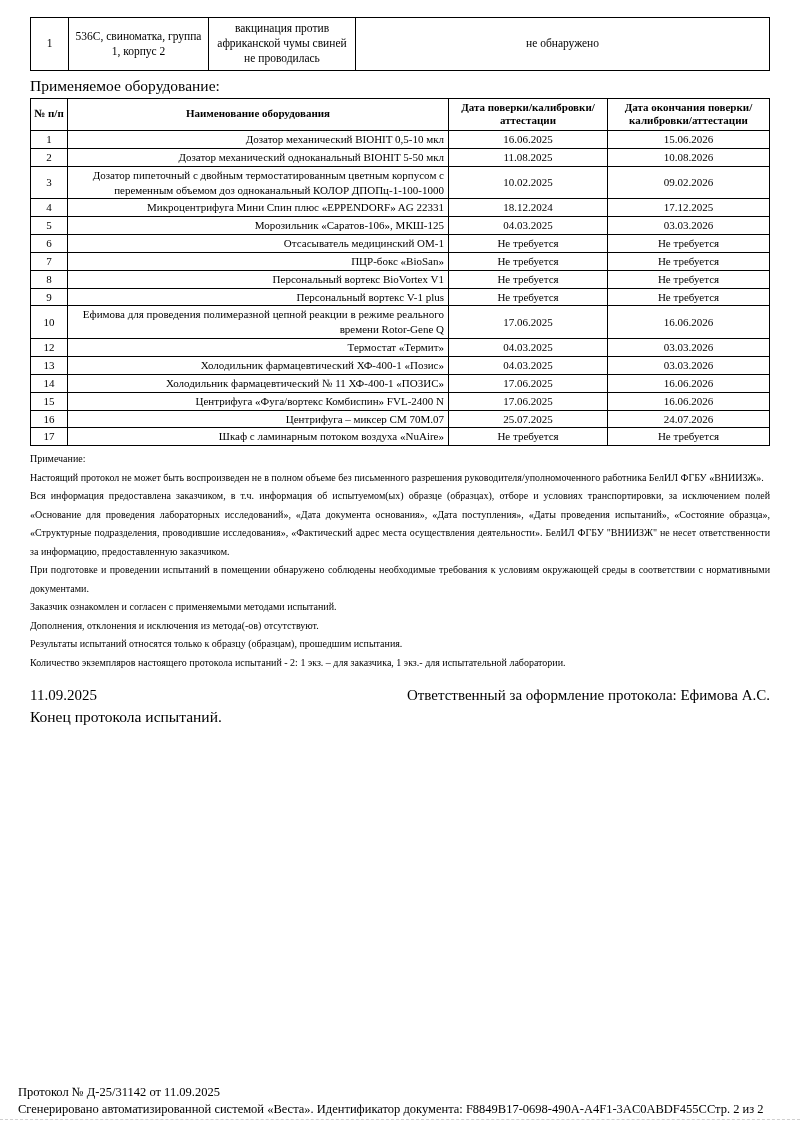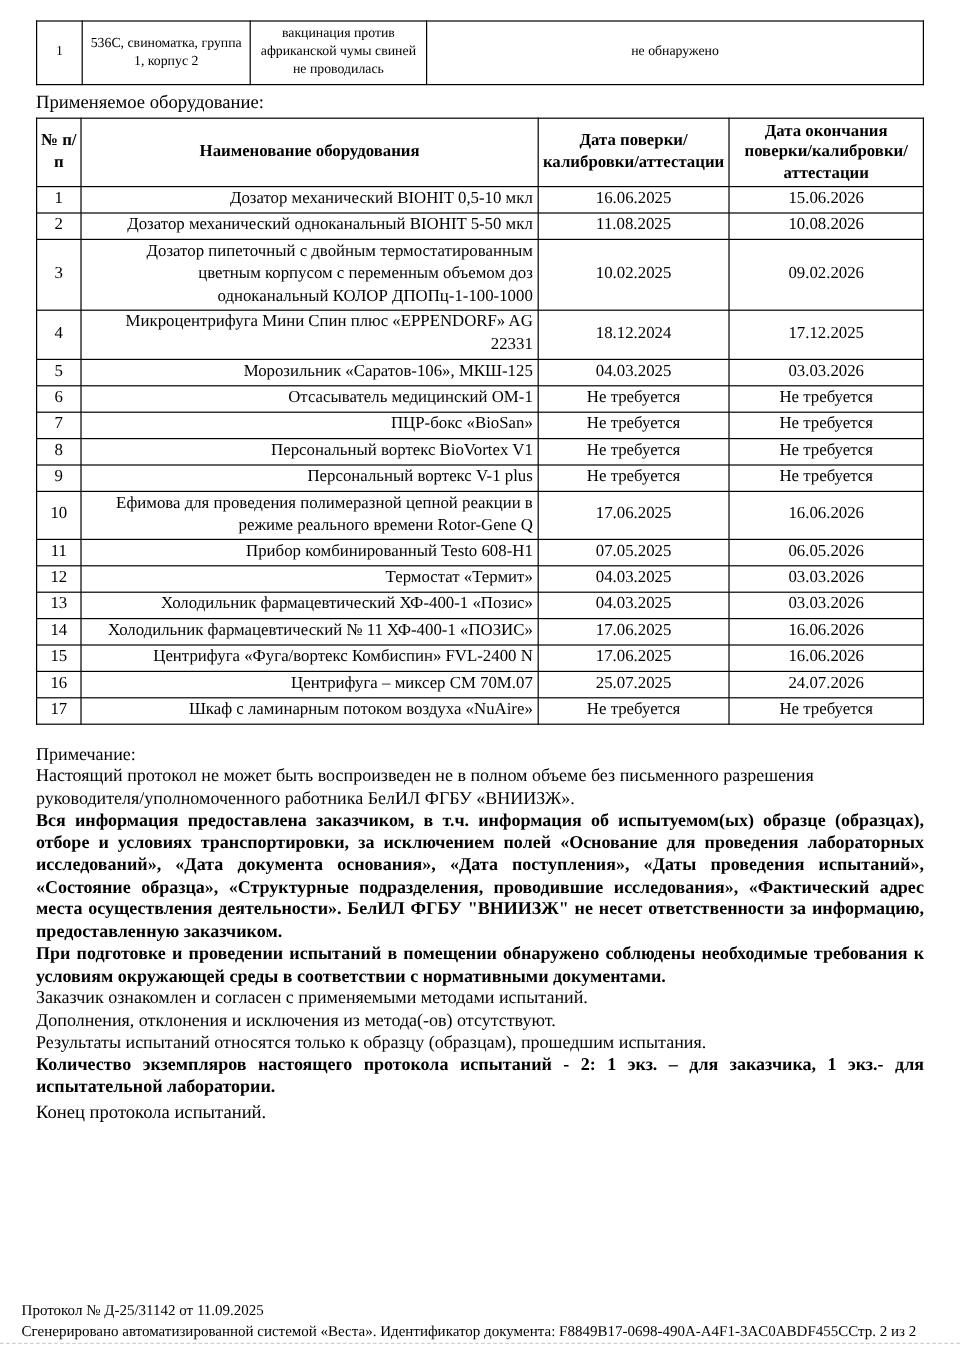--- a/index.html
+++ b/index.html
@@ -16,29 +16,29 @@
   table { border-collapse:collapse; width:740px; }
   td, th { border:1px solid #000; vertical-align:middle; }
 
   
   .sample-table { font-size:11.5px; }
   .sample-table td { text-align:center; padding:3px 6px; line-height:1.32; height:40px; }
 
   .section-title { font-size:15.5px; margin:6px 0 3px 0; }
 
   
-  .equip-table { table-layout:fixed; font-size:14px; }
+  .equip-table { table-layout:fixed; font-size:11px; }
   .equip-table th { font-weight:bold; text-align:center; padding:2px 3px; line-height:1.25; }
   .equip-table td { padding:1px 4px; line-height:1.35; text-align:center; }
   .equip-table td.cell-name { text-align:right; }
 
   
-  .notes { margin-top:16px; font-size:15px; line-height:18.5px; }
+  .notes { margin-top:4px; font-size:10px; line-height:18.5px; }
   .notes p { margin:0; }
-  .notes .just { text-align:justify;font-weight:bold; }
+  .notes .just { text-align:justify; }
 
   .sig-row { display:flex; justify-content:space-between; margin-top:14px; font-size:15px; line-height:19px; }
   .end-line { font-size:15.5px; margin-top:3px; }
 
   
   .footer { position:absolute; left:18px; right:23px; top:1084px; font-size:12.5px; line-height:17px; }
   .footer-row { display:flex; justify-content:flex-start; }
 
   .scan-line { position:absolute; left:0; right:0; top:1119px; border-top:1px dashed #999; opacity:.45; }
 </style>
@@ -137,26 +137,20 @@
             <td class="cell-date">Не требуется</td>
             <td class="cell-date_end">Не требуется</td>
           </tr>
           <tr>
             <td class="cell-num">10</td>
             <td class="cell-name">Ефимова для проведения полимеразной цепной реакции в режиме реального времени Rotor-Gene Q</td>
             <td class="cell-date">17.06.2025</td>
             <td class="cell-date_end">16.06.2026</td>
           </tr>
           <tr>
-            <td class="cell-num">11</td>
-            <td class="cell-name">Прибор комбинированный Testo 608-H1</td>
-            <td class="cell-date">07.05.2025</td>
-            <td class="cell-date_end">06.05.2026</td>
-          </tr>
-          <tr>
             <td class="cell-num">12</td>
             <td class="cell-name">Термостат «Термит»</td>
             <td class="cell-date">04.03.2025</td>
             <td class="cell-date_end">03.03.2026</td>
           </tr>
           <tr>
             <td class="cell-num">13</td>
             <td class="cell-name">Холодильник фармацевтический ХФ-400-1 «Позис»</td>
             <td class="cell-date">04.03.2025</td>
             <td class="cell-date_end">03.03.2026</td>
@@ -192,20 +186,24 @@
       <p>Примечание:</p>
       <p>Настоящий протокол не может быть воспроизведен не в полном объеме без письменного разрешения руководителя/уполномоченного работника БелИЛ ФГБУ «ВНИИЗЖ».</p>
       <p class="just">Вся информация предоставлена заказчиком, в т.ч. информация об испытуемом(ых) образце (образцах), отборе и условиях транспортировки, за исключением полей «Основание для проведения лабораторных исследований», «Дата документа основания», «Дата поступления», «Даты проведения испытаний», «Состояние образца», «Структурные подразделения, проводившие исследования», «Фактический адрес места осуществления деятельности». БелИЛ ФГБУ "ВНИИЗЖ" не несет ответственности за информацию, предоставленную заказчиком.</p>
       <p class="just">При подготовке и проведении испытаний в помещении обнаружено соблюдены необходимые требования к условиям окружающей среды в соответствии с нормативными документами.</p>
       <p>Заказчик ознакомлен и согласен с применяемыми методами испытаний.</p>
       <p>Дополнения, отклонения и исключения из метода(-ов) отсутствуют.</p>
       <p>Результаты испытаний относятся только к образцу (образцам), прошедшим испытания.</p>
       <p class="just">Количество экземпляров настоящего протокола испытаний - 2: 1 экз. – для заказчика, 1 экз.- для испытательной лаборатории.</p>
     </div>
 
+    <div class="sig-row">
+      <span>11.09.2025</span>
+      <span>Ответственный за оформление протокола: Ефимова А.С.</span>
+    </div>
     <div class="end-line">Конец протокола испытаний.</div>
 
   </div>
 
   <div class="footer">
     <div>Протокол № Д-25/31142 от 11.09.2025</div>
     <div class="footer-row">
       <span>Сгенерировано автоматизированной системой «Веста». Идентификатор документа: F8849B17-0698-490A-A4F1-3AC0ABDF455C</span>
       <span>Стр. 2 из 2</span>
     </div>

